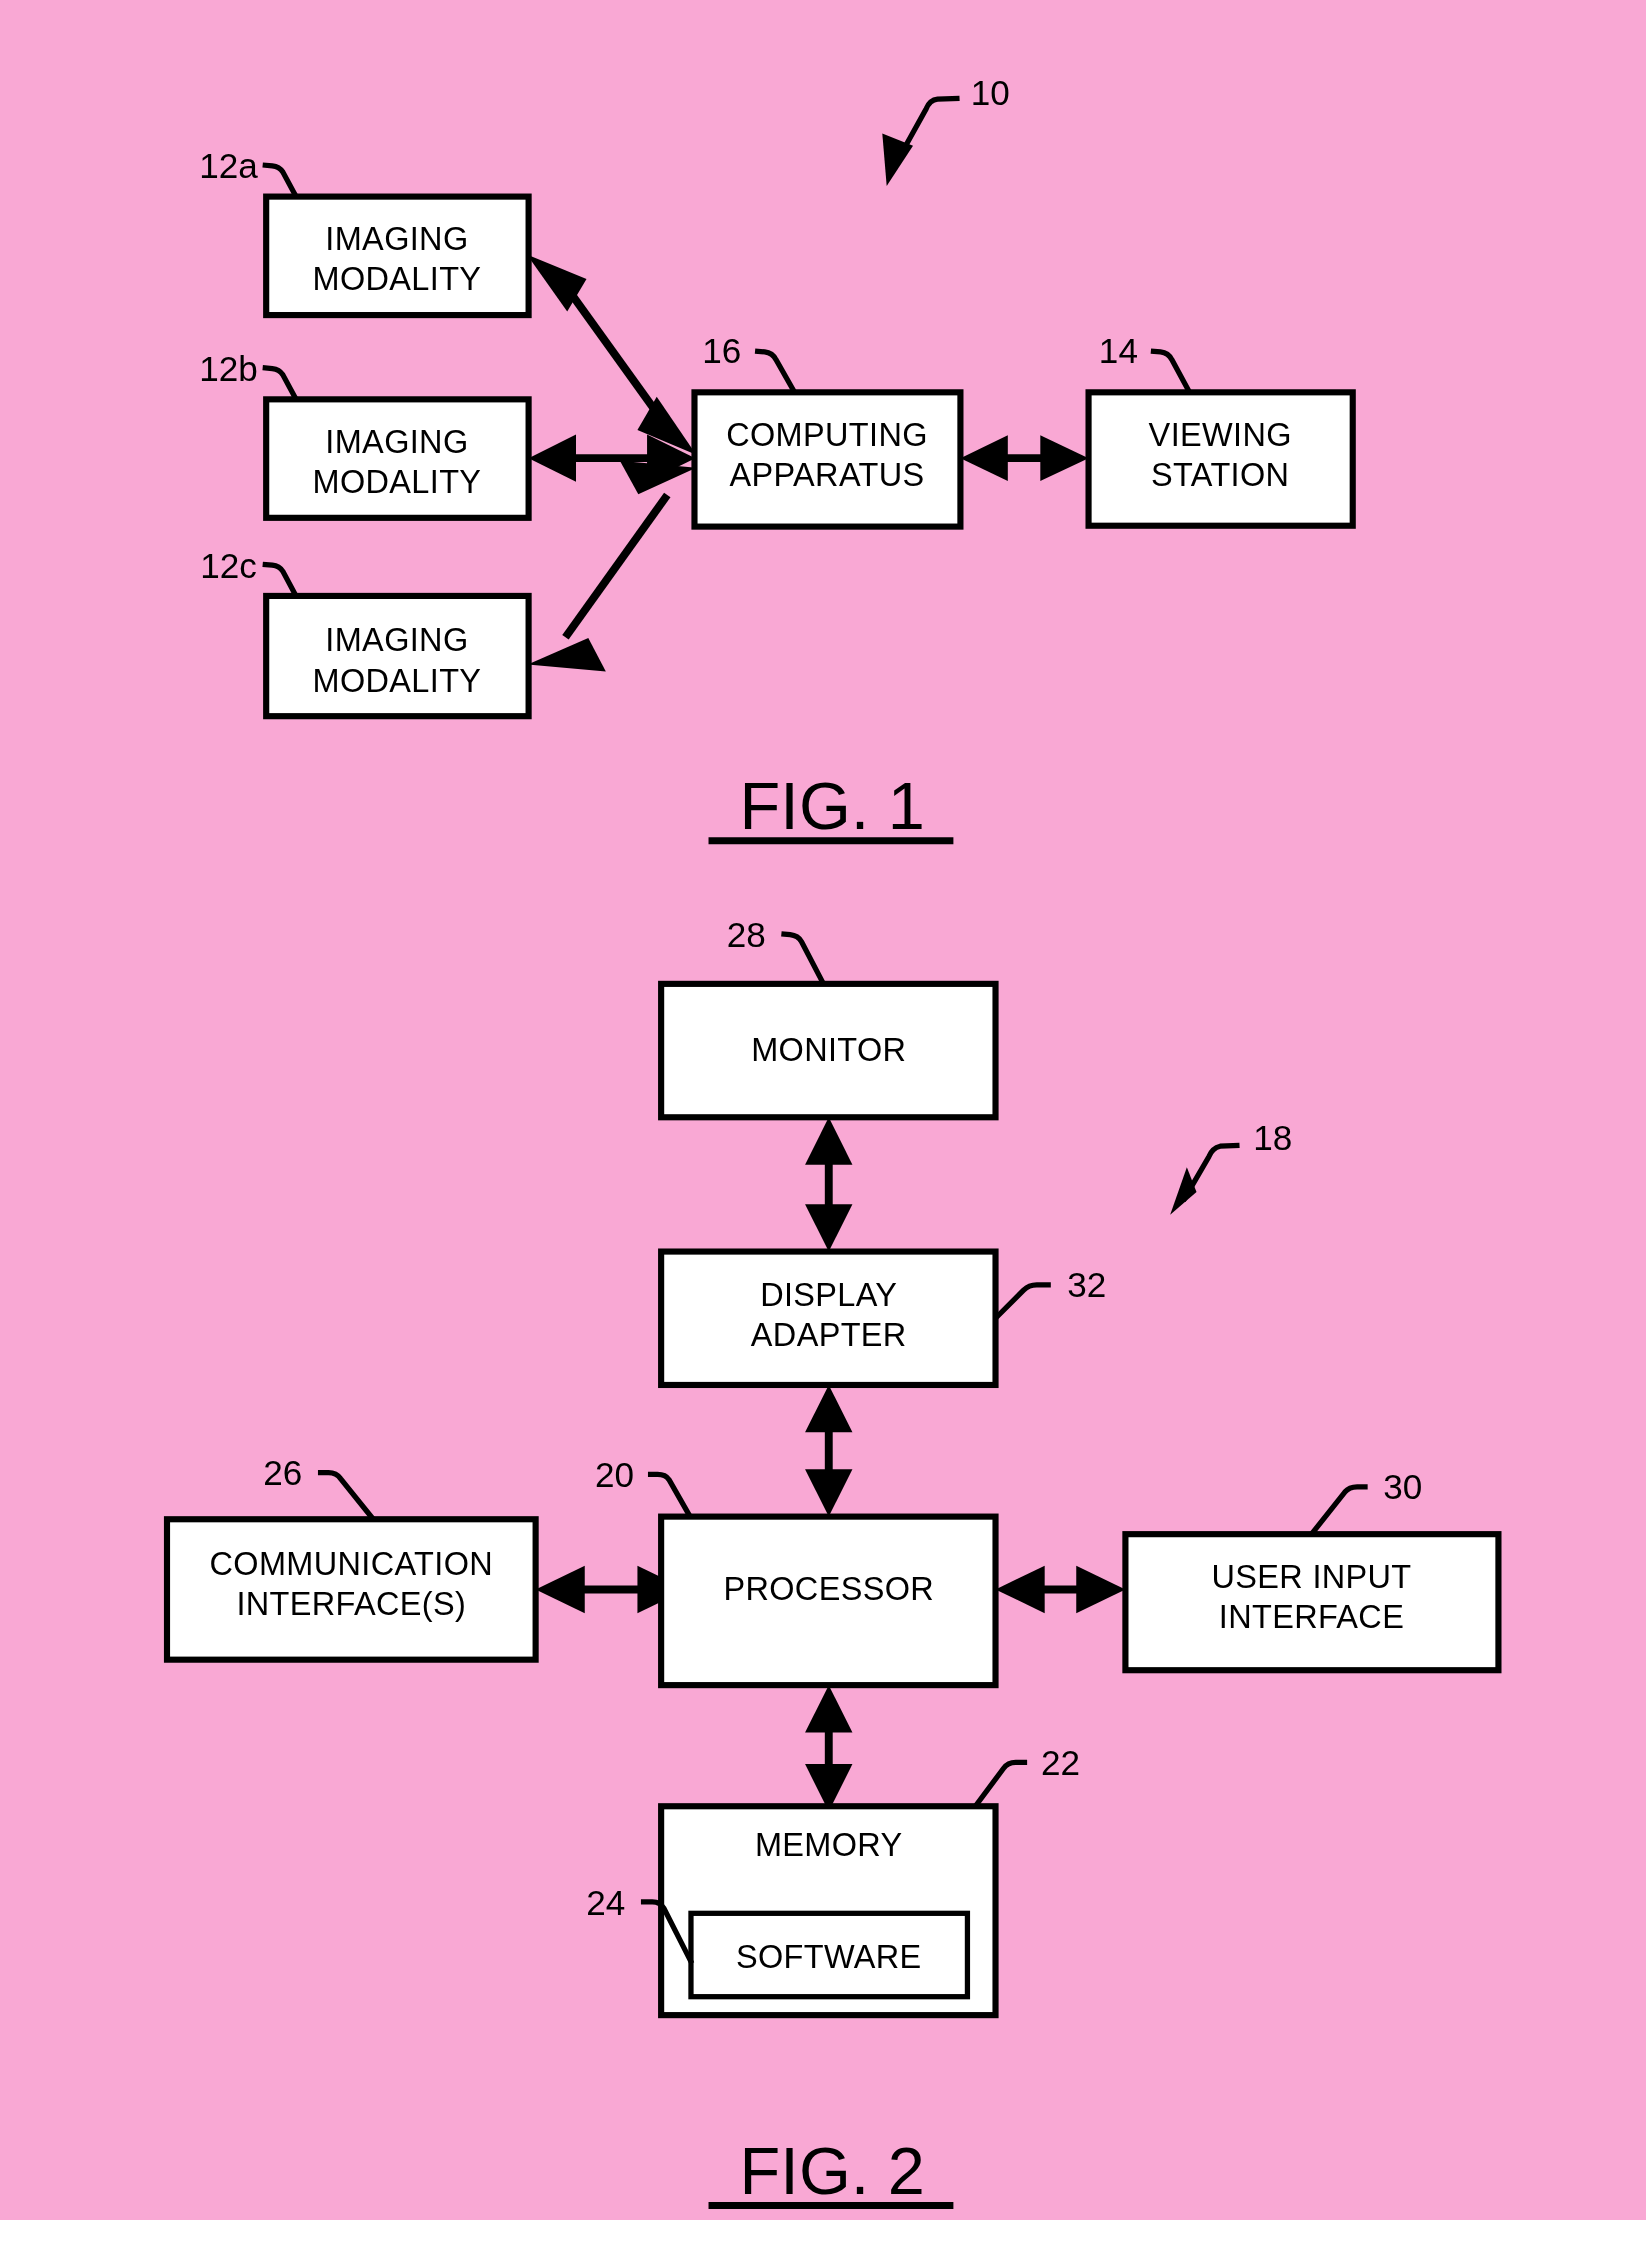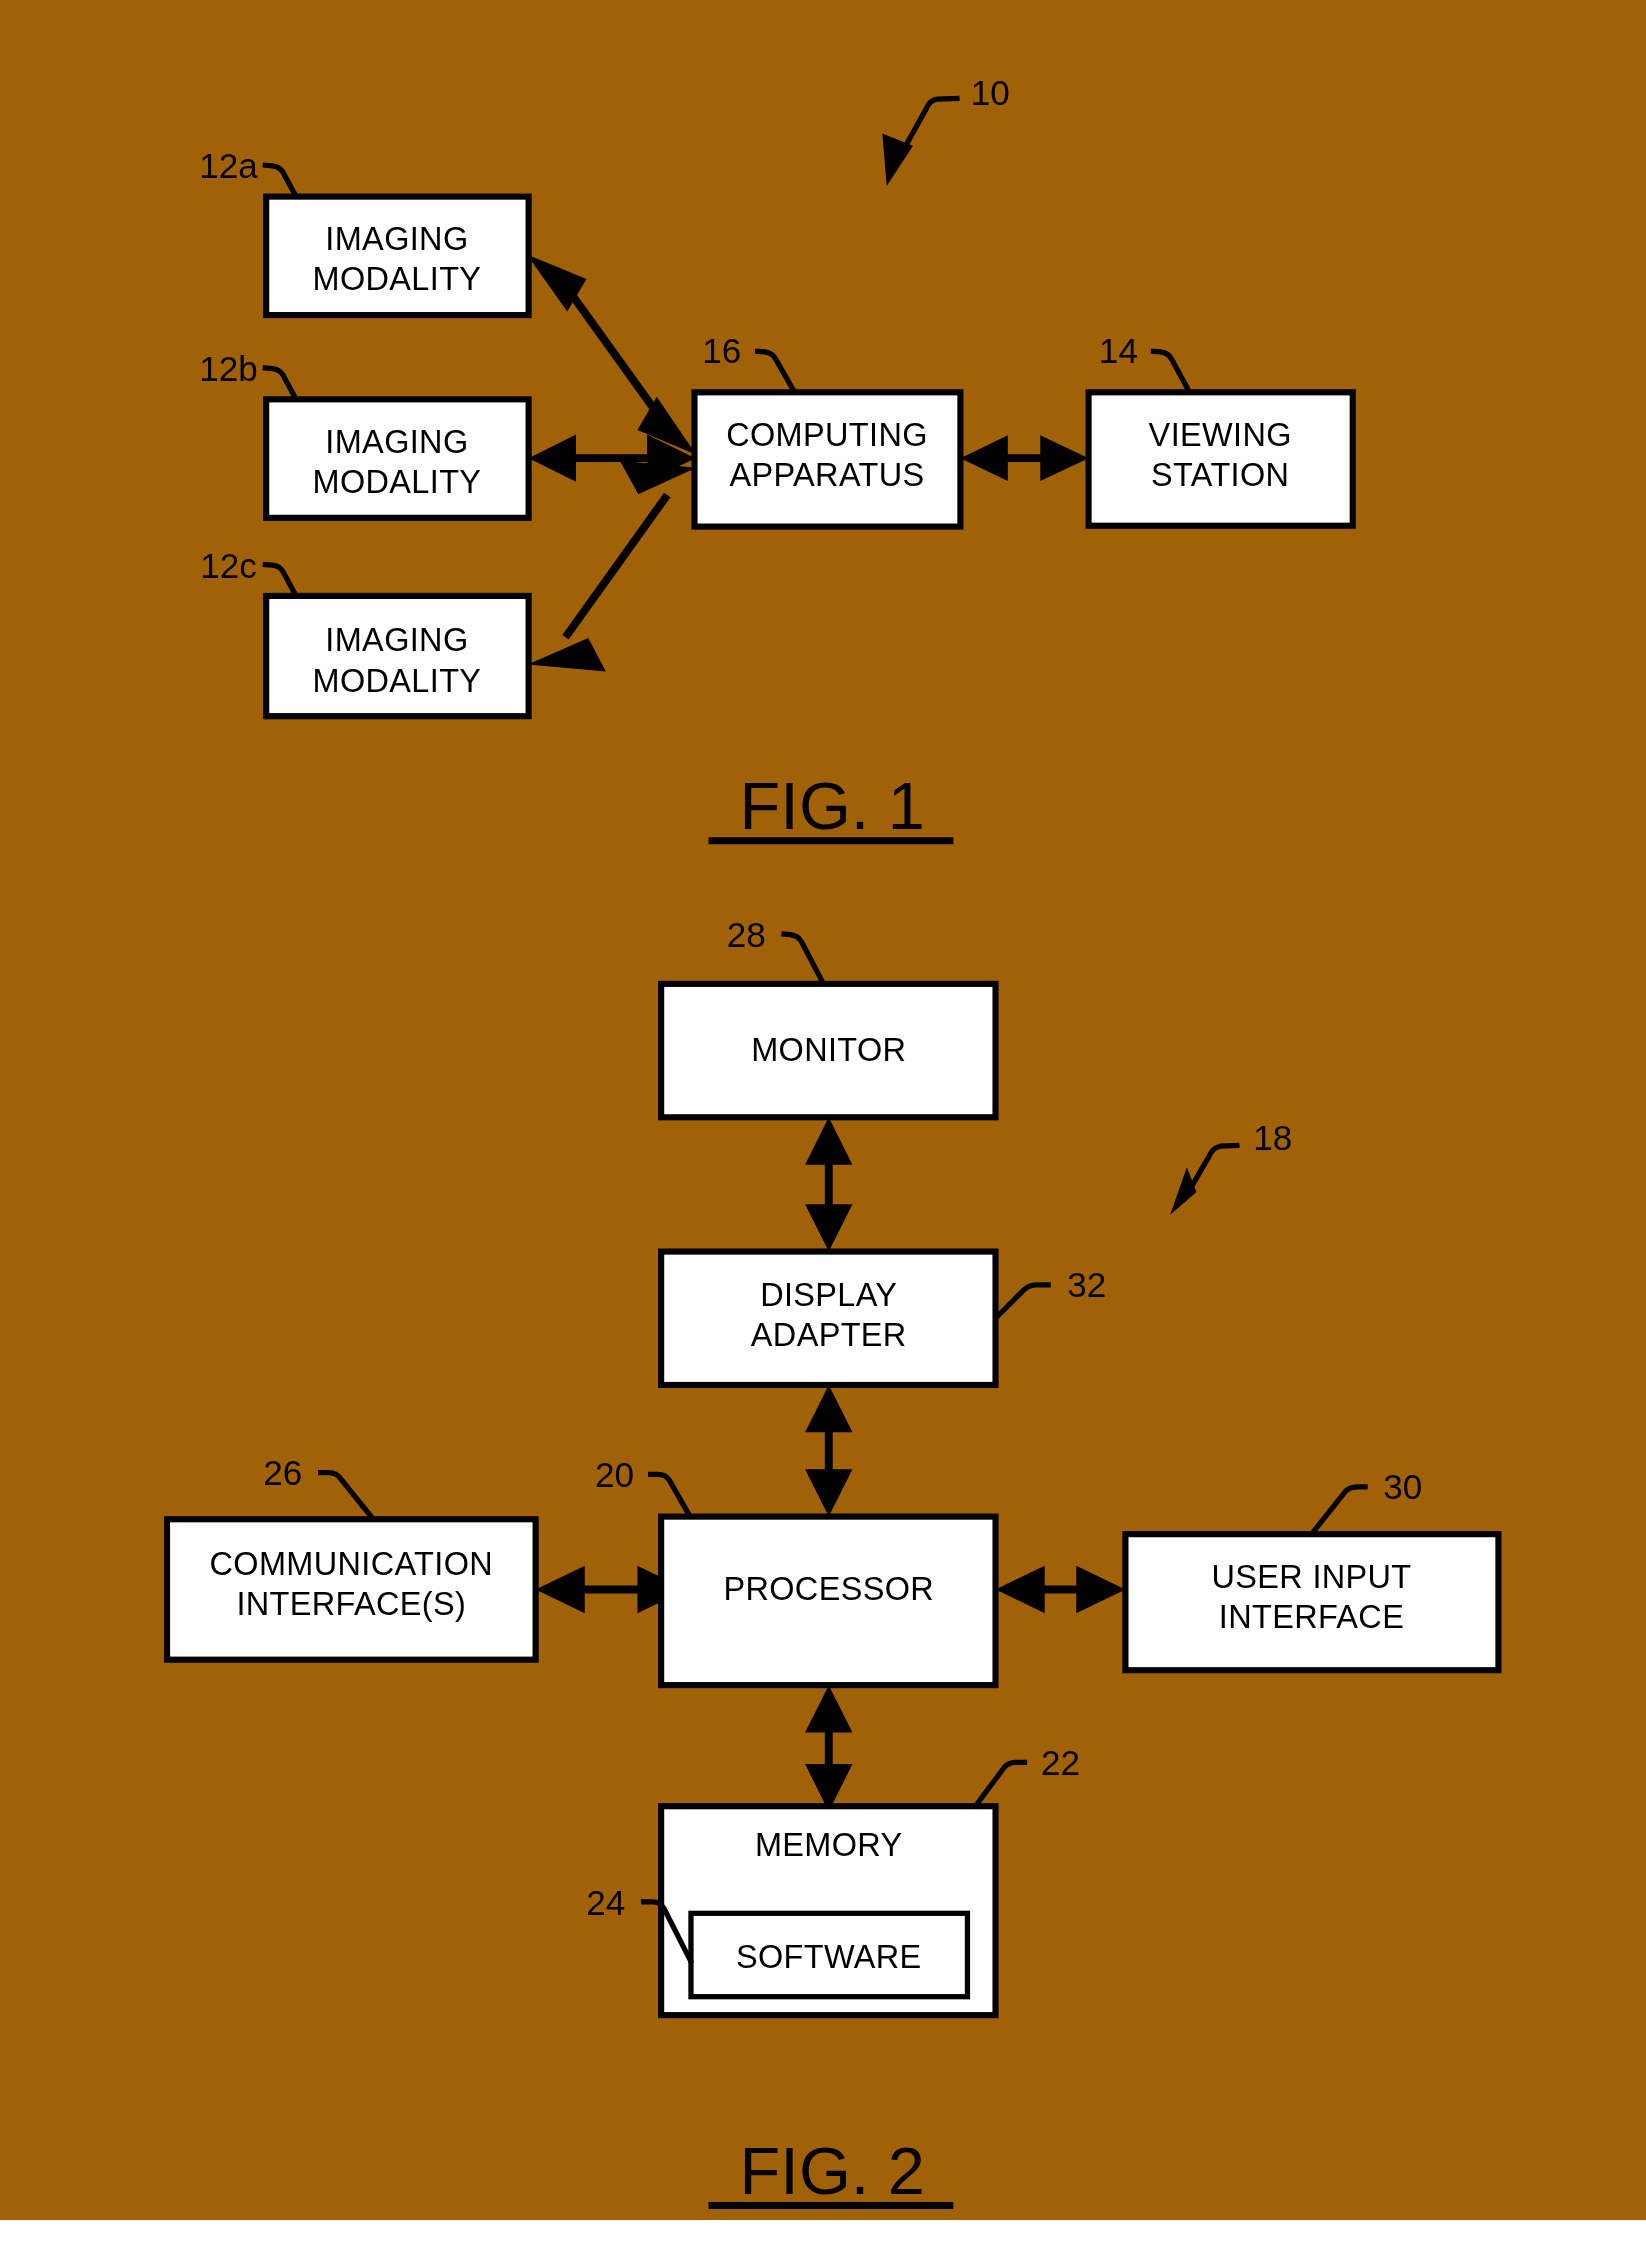--- a/index.html
+++ b/index.html
@@ -7,21 +7,21 @@
     padding: 0;
     background: #ffffff;
   }
   body {
     font-family: "Liberation Sans", sans-serif;
   }
   #sheet {
     position: relative;
     width: 1647px;
     height: 2220px;
-    background: #a16207;
+    background: #f9a8d4;
     overflow: hidden;
   }
   svg.figure-canvas {
     position: absolute;
     left: 0;
     top: 0;
     width: 1647px;
     height: 2260px;
   }
   .box-rect {

